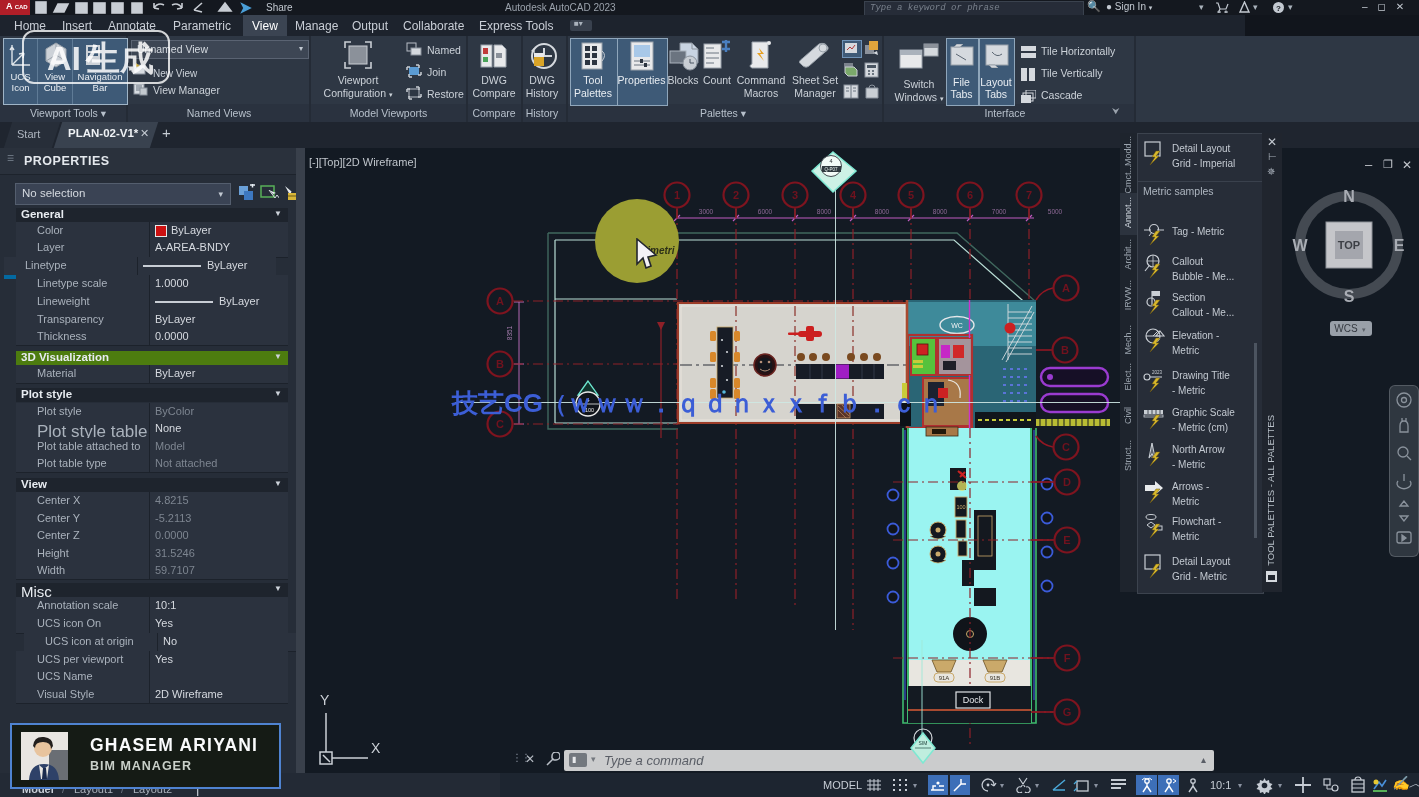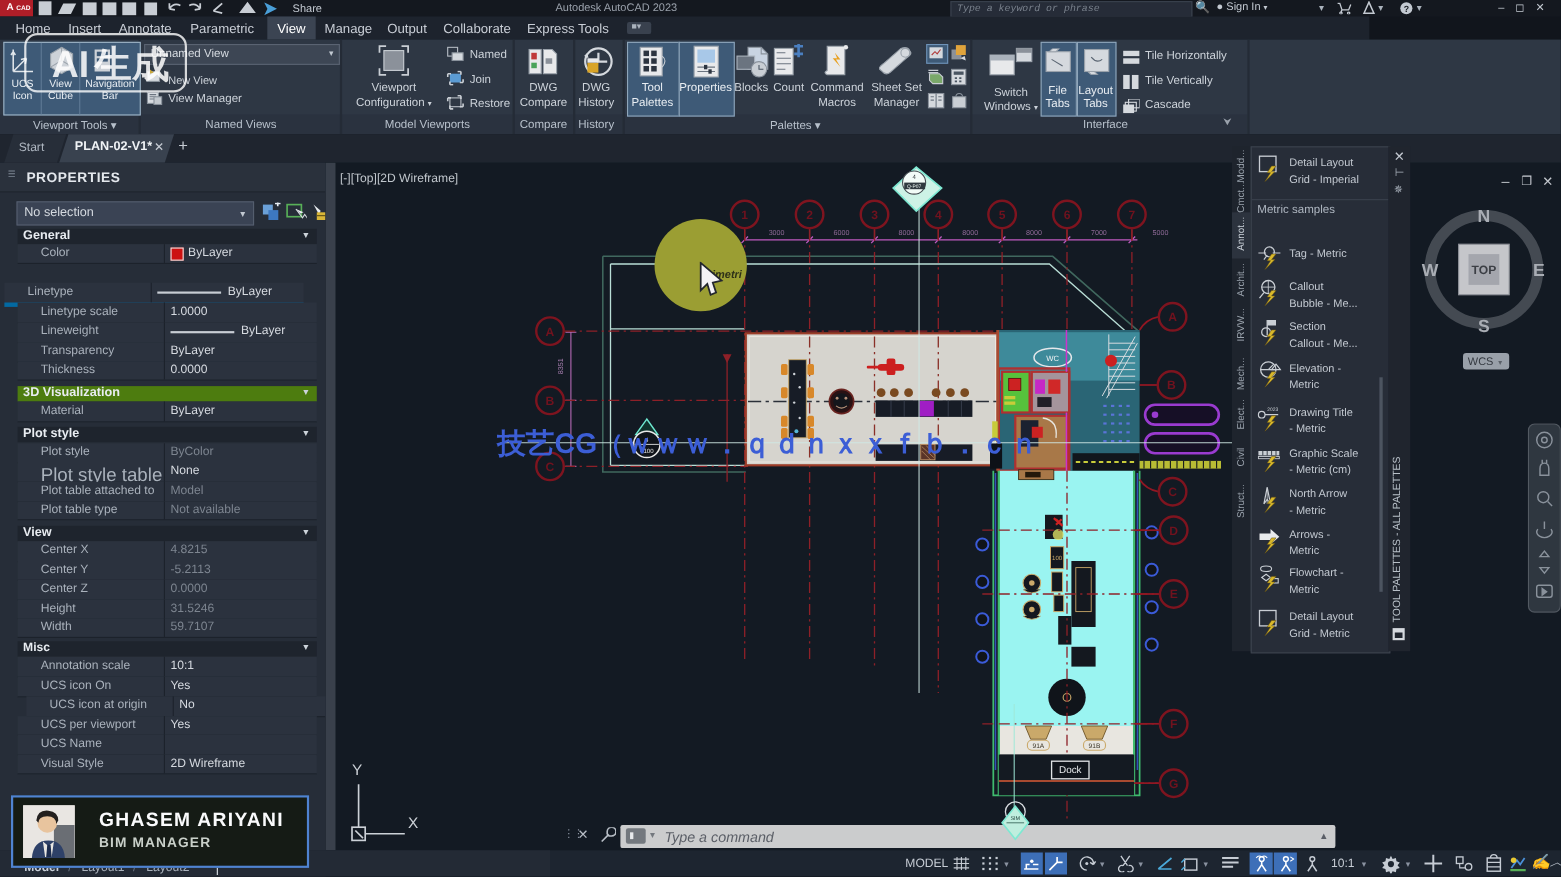--- a/index.html
+++ b/index.html
@@ -315,20 +315,25 @@
     <div class="abs" style="left:16px;top:60px;width:272px;height:14px;background:#1e242d;">
 <span class="abs txt" style="left:5px;top:0px;color:#e8ecf1;font-size:11.5px;font-weight:bold;">General</span>
 <span class="abs txt" style="right:6px;top:1px;color:#cdd3da;font-size:8px;">▼</span>
       </div>
 <div class="abs" style="left:16px;top:74px;width:272px;height:17px;background:#2b323e;border-bottom:1px solid #1c222b;">
 <div class="abs" style="left:133px;top:0;width:1px;height:17px;background:#1c222b;"></div>
 <span class="abs txt" style="left:21px;top:2px;color:#aab2bc;font-size:11px;">Color</span>
 <span class="abs" style="left:139px;top:3px;width:10px;height:10px;background:#cc1111;border:1px solid #e8e8e8;"></span>
         <span class="abs txt" style="left:155px;top:2px;color:#d6dae0;font-size:11px;">ByLayer</span>
 </div>
+<div class="abs" style="left:16px;top:91px;width:272px;height:18px;background:#2b323e;border-bottom:1px solid #1c222b;">
+<div class="abs" style="left:133px;top:0;width:1px;height:18px;background:#1c222b;"></div>
+<span class="abs txt" style="left:21px;top:2px;color:#aab2bc;font-size:11px;">Layer</span>
+<span class="abs txt" style="left:139px;top:2px;color:#d6dae0;font-size:11px;">A-AREA-BNDY</span>
+</div>
 <div class="abs" style="left:4px;top:109px;width:272px;height:18px;background:#2b323e;border-bottom:4px solid #0369a1;">
 <div class="abs" style="left:133px;top:0;width:1px;height:18px;background:#1c222b;"></div>
 <span class="abs txt" style="left:21px;top:2px;color:#aab2bc;font-size:11px;">Linetype</span>
 <span class="abs" style="left:139px;top:8px;width:58px;height:2px;background:#c8cdd4;"></span>
         <span class="abs txt" style="left:203px;top:2px;color:#d6dae0;font-size:11px;">ByLayer</span>
 </div>
 <div class="abs" style="left:16px;top:127px;width:272px;height:18px;background:#2b323e;border-bottom:1px solid #1c222b;">
 <div class="abs" style="left:133px;top:0;width:1px;height:18px;background:#1c222b;"></div>
 <span class="abs txt" style="left:21px;top:2px;color:#aab2bc;font-size:11px;">Linetype scale</span>
 <span class="abs txt" style="left:139px;top:2px;color:#d6dae0;font-size:11px;">1.0000</span>
@@ -373,21 +378,21 @@
 <span class="abs txt" style="left:139px;top:2px;color:#d6dae0;font-size:11px;">None</span>
 </div>
 <div class="abs" style="left:16px;top:290px;width:272px;height:18px;background:#2b323e;border-bottom:1px solid #1c222b;">
 <div class="abs" style="left:133px;top:0;width:1px;height:18px;background:#1c222b;"></div>
 <span class="abs txt" style="left:21px;top:2px;color:#aab2bc;font-size:11px;">Plot table attached to</span>
 <span class="abs txt" style="left:139px;top:2px;color:#7d8590;font-size:11px;">Model</span>
 </div>
 <div class="abs" style="left:16px;top:308px;width:272px;height:16px;background:#2b323e;border-bottom:1px solid #1c222b;">
 <div class="abs" style="left:133px;top:0;width:1px;height:16px;background:#1c222b;"></div>
 <span class="abs txt" style="left:21px;top:1px;color:#aab2bc;font-size:11px;">Plot table type</span>
-<span class="abs txt" style="left:139px;top:1px;color:#7d8590;font-size:11px;">Not available</span>
+<span class="abs txt" style="left:139px;top:1px;color:#7d8590;font-size:11px;">Not attached</span>
 </div>
 <div class="abs" style="left:16px;top:330px;width:272px;height:14px;background:#1e242d;">
 <span class="abs txt" style="left:5px;top:0px;color:#e8ecf1;font-size:11.5px;font-weight:bold;">View</span>
 <span class="abs txt" style="right:6px;top:1px;color:#cdd3da;font-size:8px;">▼</span>
       </div>
 <div class="abs" style="left:16px;top:344px;width:272px;height:18px;background:#2b323e;border-bottom:1px solid #1c222b;">
 <div class="abs" style="left:133px;top:0;width:1px;height:18px;background:#1c222b;"></div>
 <span class="abs txt" style="left:21px;top:2px;color:#aab2bc;font-size:11px;">Center X</span>
 <span class="abs txt" style="left:139px;top:2px;color:#7d8590;font-size:11px;">4.8215</span>
 </div>
@@ -405,21 +410,21 @@
 <div class="abs" style="left:133px;top:0;width:1px;height:17px;background:#1c222b;"></div>
 <span class="abs txt" style="left:21px;top:2px;color:#aab2bc;font-size:11px;">Height</span>
 <span class="abs txt" style="left:139px;top:2px;color:#7d8590;font-size:11px;">31.5246</span>
 </div>
 <div class="abs" style="left:16px;top:414px;width:272px;height:17px;background:#2b323e;border-bottom:1px solid #1c222b;">
 <div class="abs" style="left:133px;top:0;width:1px;height:17px;background:#1c222b;"></div>
 <span class="abs txt" style="left:21px;top:2px;color:#aab2bc;font-size:11px;">Width</span>
 <span class="abs txt" style="left:139px;top:2px;color:#7d8590;font-size:11px;">59.7107</span>
 </div>
 <div class="abs" style="left:16px;top:435px;width:272px;height:14px;background:#1e242d;">
-<span class="abs txt" style="left:5px;top:0px;color:#e8ecf1;font-size:11px;font-weight:bold;">Misc</span>
+<span class="abs txt" style="left:5px;top:0px;color:#e8ecf1;font-size:15px;font-weight:normal;">Misc</span>
 <span class="abs txt" style="right:6px;top:1px;color:#cdd3da;font-size:8px;">▼</span>
       </div>
 <div class="abs" style="left:16px;top:449px;width:272px;height:18px;background:#2b323e;border-bottom:1px solid #1c222b;">
 <div class="abs" style="left:133px;top:0;width:1px;height:18px;background:#1c222b;"></div>
 <span class="abs txt" style="left:21px;top:2px;color:#aab2bc;font-size:11px;">Annotation scale</span>
 <span class="abs txt" style="left:139px;top:2px;color:#d6dae0;font-size:11px;">10:1</span>
 </div>
 <div class="abs" style="left:16px;top:467px;width:272px;height:18px;background:#2b323e;border-bottom:1px solid #1c222b;">
 <div class="abs" style="left:133px;top:0;width:1px;height:18px;background:#1c222b;"></div>
 <span class="abs txt" style="left:21px;top:2px;color:#aab2bc;font-size:11px;">UCS icon On</span>

